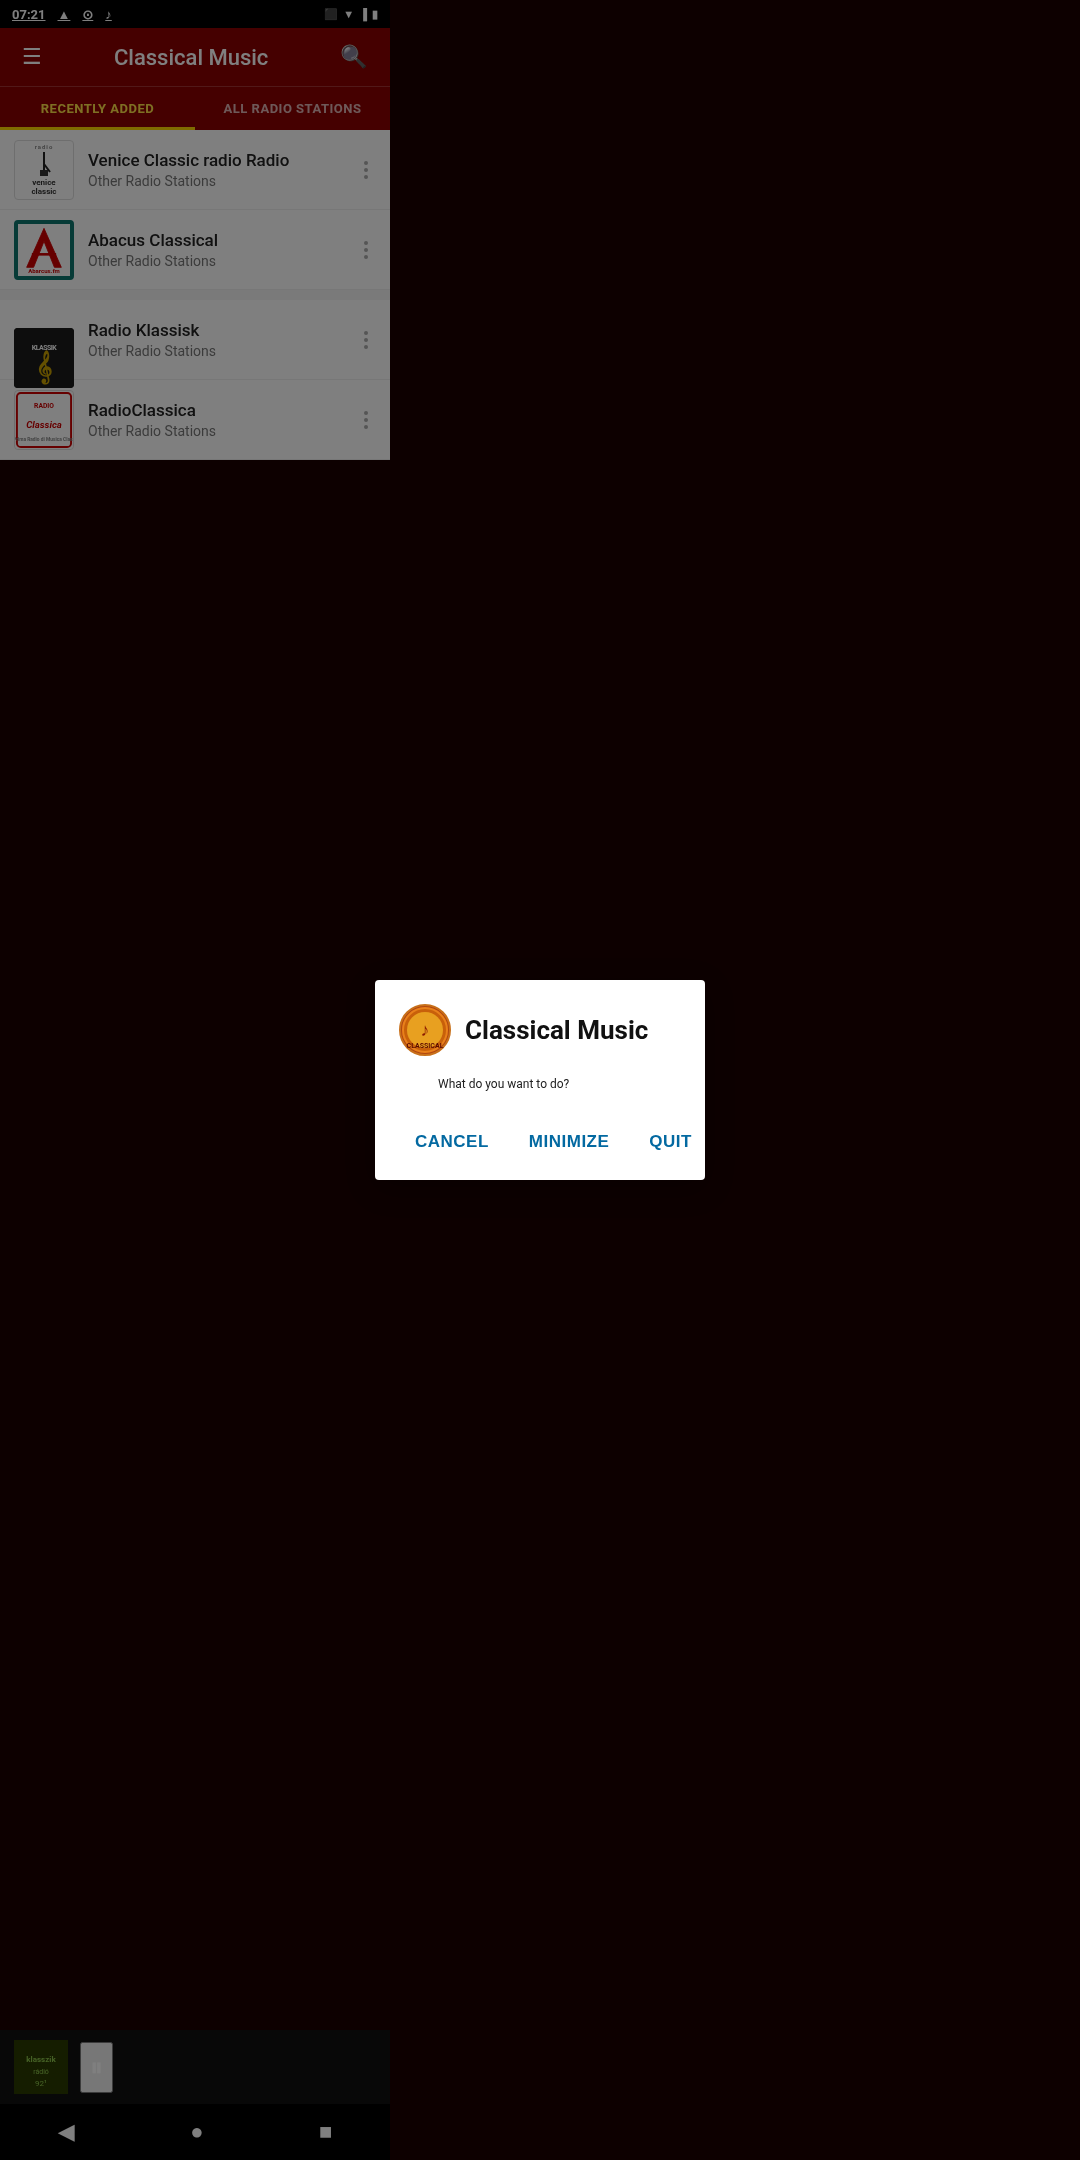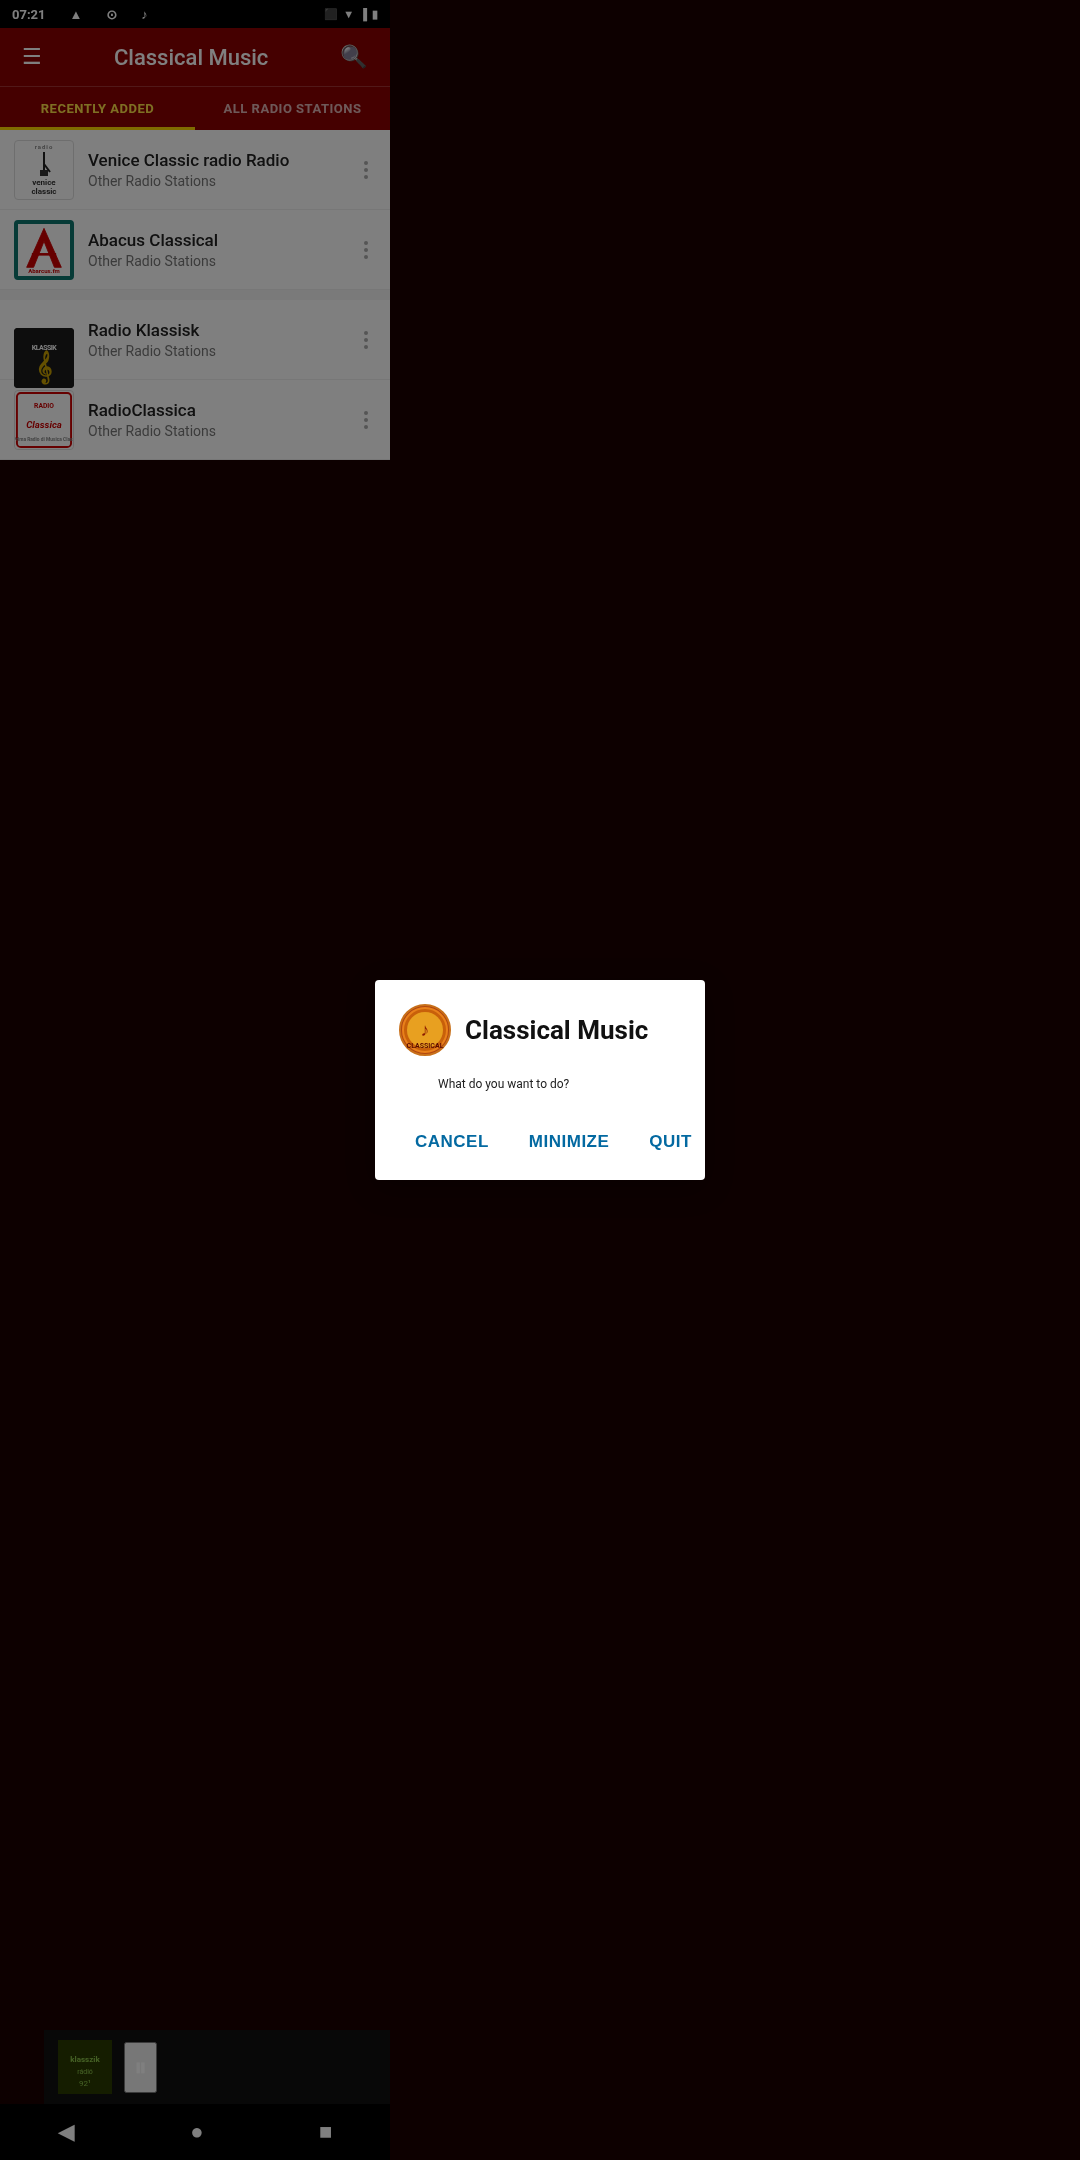--- a/index.html
+++ b/index.html
@@ -18,21 +18,21 @@
       background: #000;
       color: #fff;
       height: 28px;
       display: flex;
       align-items: center;
       justify-content: space-between;
       padding: 0 12px;
       font-size: 13px;
       font-weight: bold;
     }
-    .status-left { display: flex; align-items: flex-end; gap: 24px; }
+    .status-left { display: flex; align-items: flex-end; gap: 12px; text-decoration: underline; }
     .status-right { display: flex; align-items: center; gap: 5px; font-size: 11px; }
 
     
     .app-bar {
       background: #8B0000;
       height: 58px;
       display: flex;
       align-items: center;
       justify-content: space-between;
       padding: 0 16px;
@@ -237,21 +237,20 @@
     }
 
     
     .now-playing {
       background: #111;
       height: 74px;
       display: flex;
       align-items: center;
       padding: 0 14px;
       gap: 12px;
-      margin-left: 44px;
     }
     .np-logo {
       width: 54px;
       height: 54px;
       background: #2a2a00;
       border-radius: 3px;
       display: flex;
       align-items: center;
       justify-content: center;
       font-size: 8px;

